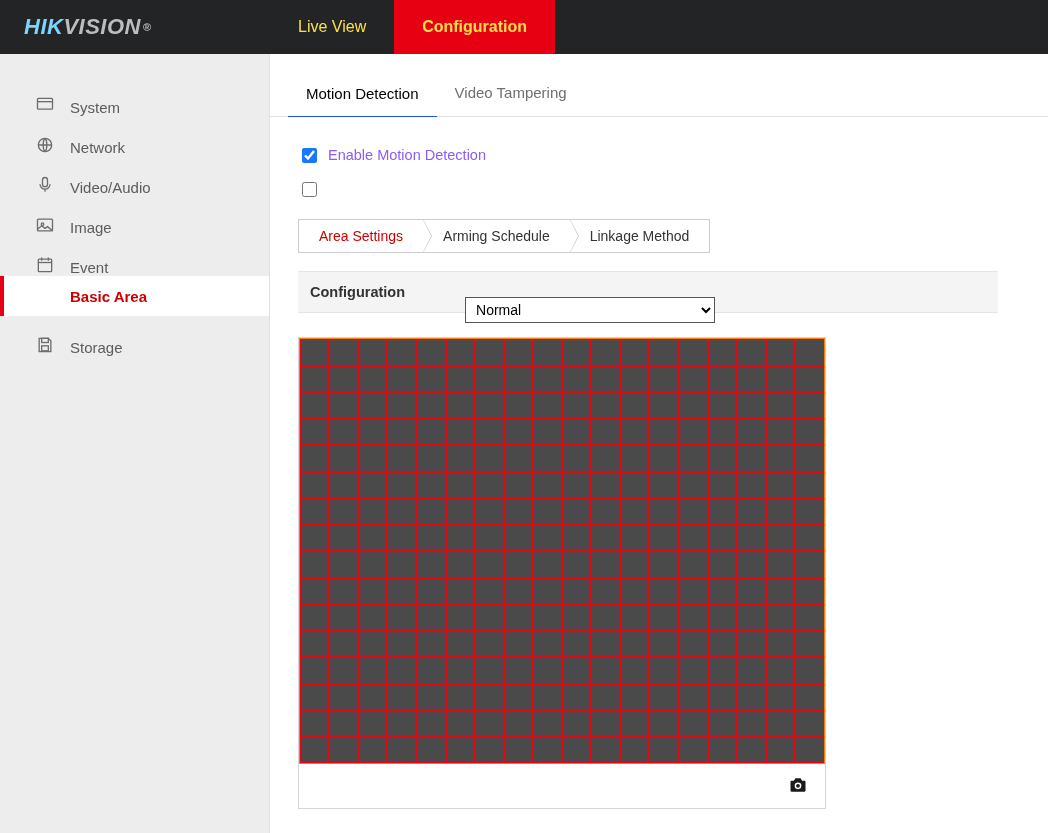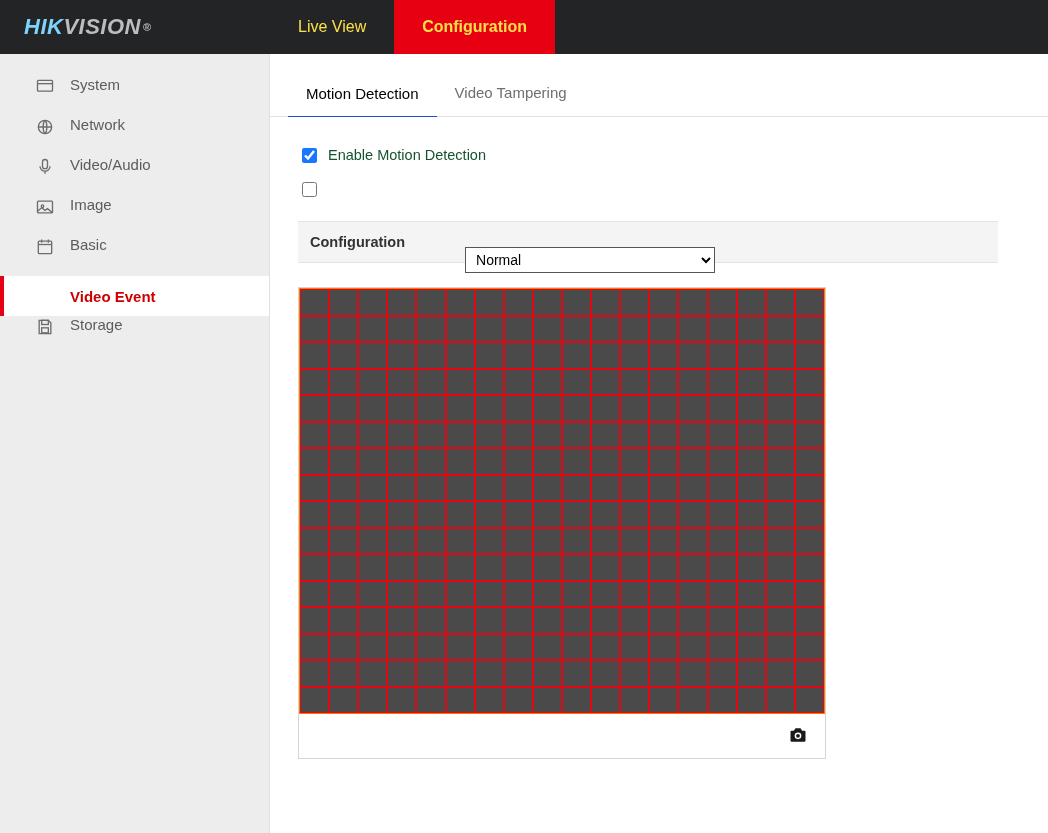--- a/index.html
+++ b/index.html
@@ -36,21 +36,21 @@
   .topnav-item.active { background: #e60012; font-weight: bold; }
   .container { display: flex; min-height: calc(100vh - 54px); }
   .sidebar {
     width: 270px;
     background: #ededed;
     border-right: 1px solid #e0e0e0;
     padding-top: 22px;
   }
   .sidebar-item {
     display: flex;
-    align-items: flex-start;
+    align-items: flex-end;
     height: 40px;
     padding: 0 0 0 34px;
     color: #5c5c5c;
     font-size: 15px;
     cursor: pointer;
     gap: 14px;
   }
   .sidebar-item .icon { width: 22px; height: 22px; display: inline-flex; align-items: center; justify-content: center; }
   .sidebar-item .icon svg { width: 20px; height: 20px; stroke: #6d6d6d; fill: none; stroke-width: 1.6; }
   .sidebar-subitem {
@@ -86,21 +86,21 @@
     margin-bottom: -1px;
   }
   .tab.active {
     color: #000000;
     font-weight: normal;
     border-bottom: 1px solid #1d4ed8;
   }
   .content { padding: 18px 0 18px 28px; }
   .check-row { display: flex; align-items: center; gap: 8px; margin: 6px 0 0 0; height: 28px; }
   .check-row input[type=checkbox] { width: 15px; height: 15px; accent-color: #1976ff; cursor: pointer; }
-  .check-row label { cursor: pointer; font-size: 14.5px; color: #14532d; }
+  .check-row label { cursor: pointer; font-size: 14.5px; color: #8b5cf6; }
   .bc-tabs {
     display: flex;
     margin: 16px 0 0 0;
     border: 1px solid #ccc;
     width: fit-content;
     height: 34px;
     align-items: stretch;
   }
   .bc-tab {
     padding: 0 20px;
@@ -241,25 +241,25 @@
 
     <div class="sidebar-item">
       <span class="icon">
         <svg viewBox="0 0 24 24">
             <rect x="4" y="5" width="16" height="15" rx="1"></rect>
             <line x1="4" y1="9" x2="20" y2="9"></line>
             <line x1="8" y1="3" x2="8" y2="7"></line>
             <line x1="16" y1="3" x2="16" y2="7"></line>
           </svg>
       </span>
-      <span>Basic</span>
+      <span>Event</span>
     </div>
 
     <div class="sidebar-subitem active">
-      <span>Video Event</span>
+      <span>Basic Area</span>
     </div>
 
     <div class="sidebar-item">
       <span class="icon">
         <svg viewBox="0 0 24 24">
             <path d="M5 4h11l3 3v13H5z"></path>
             <rect x="8" y="4" width="8" height="5"></rect>
             <rect x="8" y="13" width="8" height="6"></rect>
           </svg>
       </span>
@@ -275,20 +275,25 @@
 
     <div class="content">
       <div class="check-row">
         <input type="checkbox" checked="" id="cb1" style="">
         <label for="cb1">Enable Motion Detection</label>
       </div>
       <div class="check-row">
         <input type="checkbox" id="cb2" style="">
       </div>
 
+      <div class="bc-tabs">
+        <div class="bc-tab active">Area Settings</div>
+        <div class="bc-tab">Arming Schedule</div>
+        <div class="bc-tab">Linkage Method</div>
+      </div>
 
       <div class="config-row">
         <span class="config-label">Configuration</span>
         <select class="config-select">
           <option>Normal</option>
         </select>
       </div>
 
       <div class="area-wrap">
         <div class="grid-area" id="grid-area">

